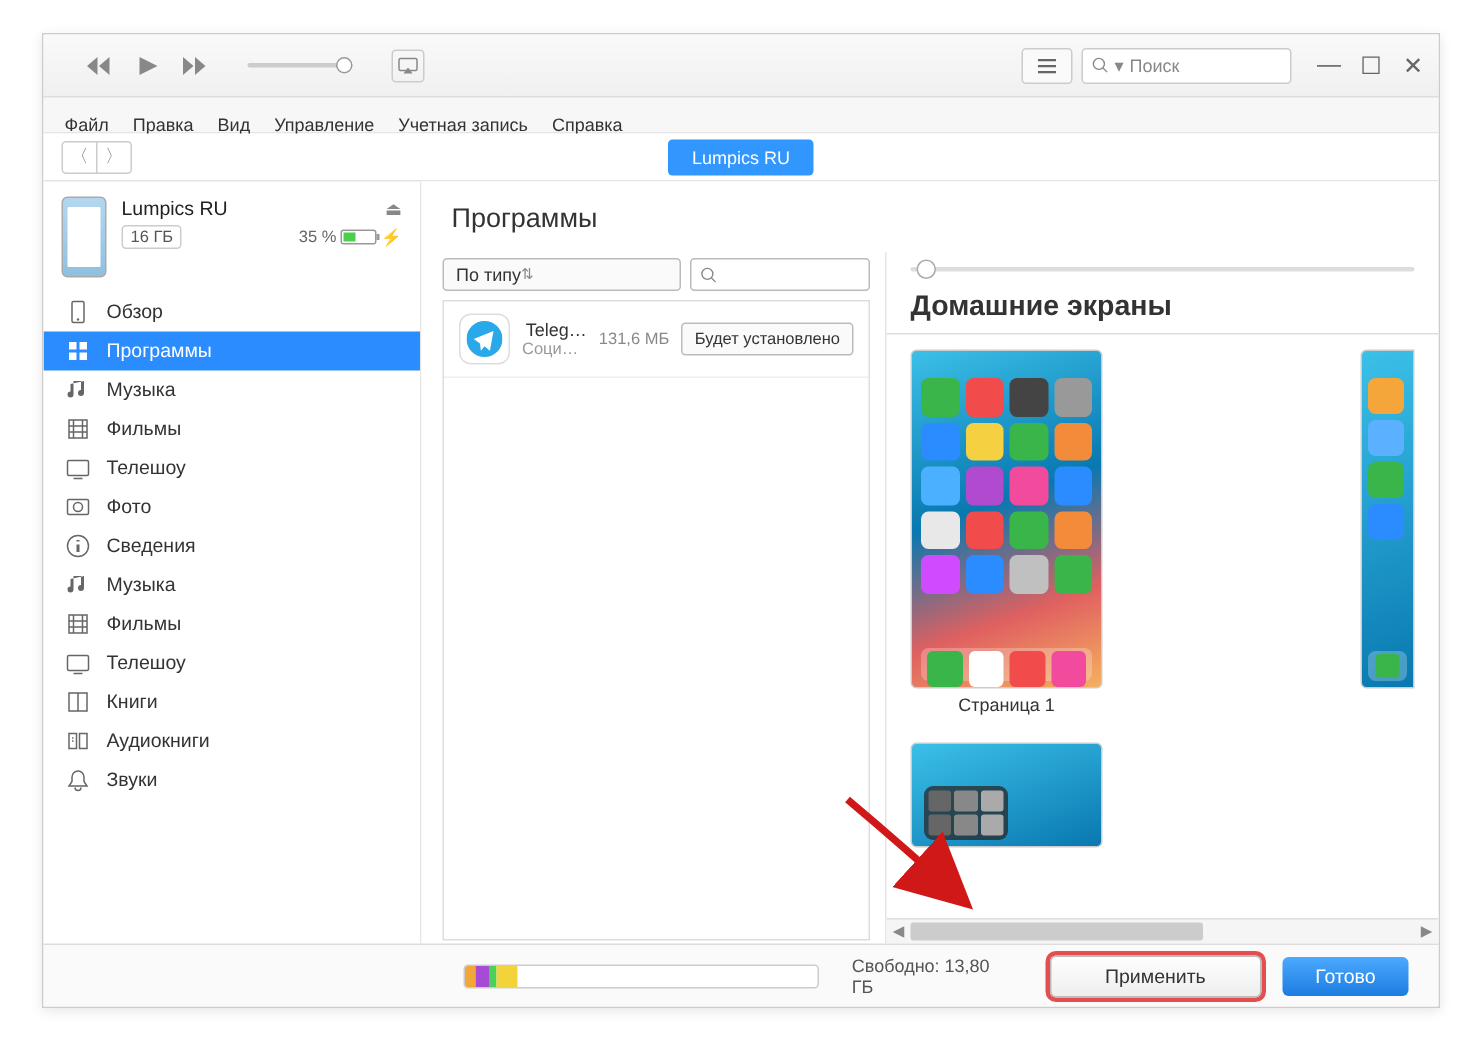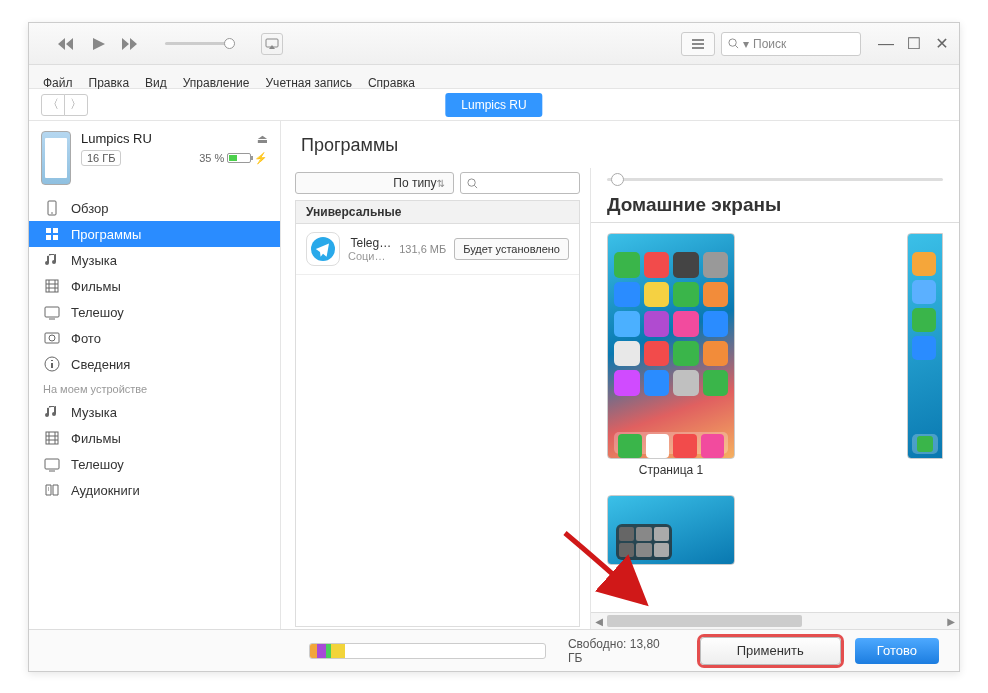--- a/index.html
+++ b/index.html
@@ -37,31 +37,31 @@
 .device-info { flex: 1; }
 .device-name { font-size: 13px; color: #222; margin-bottom: 4px; display: flex; align-items: center; justify-content: space-between; }
 .eject { color: #888; font-size: 12px; }
 .device-meta { display: flex; align-items: center; gap: 10px; font-size: 11px; }
 .cap-badge { border: 1px solid #ccc; border-radius: 3px; padding: 1px 5px; color: #555; }
 .batt { display: flex; align-items: center; gap: 3px; color: #666; margin-left: auto; }
 .batt-icon { width: 24px; height: 10px; border: 1px solid #999; border-radius: 2px; position: relative; }
 .batt-icon::after { content: ""; position: absolute; right: -3px; top: 2px; width: 2px; height: 4px; background: #999; }
 .batt-fill { position: absolute; left: 1px; top: 1px; bottom: 1px; width: 35%; background: #4cd04c; }
 .section-label { font-size: 11px; color: #999; padding: 6px 14px 4px; }
-.side-item { display: flex; align-items: center; gap: 10px; padding: 5px 14px; font-size: 13px; color: #333; cursor: pointer; }
+.side-item { display: flex; align-items: flex-start; gap: 10px; padding: 5px 14px; font-size: 13px; color: #333; cursor: pointer; }
 .side-item.active { background: #2a8cff; color: #fff; }
 .side-icon { width: 18px; height: 16px; display: flex; align-items: center; justify-content: center; color: #666; }
 .side-item.active .side-icon { color: #fff; }
 
 .content { flex: 1; display: flex; flex-direction: column; background: #fff; position: relative; }
 .content-header { font-size: 18px; color: #333; padding: 14px 20px 12px; }
 .content-body { flex: 1; display: flex; overflow: hidden; }
 .apps-pane { width: 310px; display: flex; flex-direction: column; border-right: 1px solid #e5e5e5; padding-left: 14px; }
 .apps-toolbar { display: flex; gap: 6px; padding: 4px 10px 6px 0; }
-.sort-select { flex: 1; height: 22px; border: 1px solid #bbb; border-radius: 3px; background: #fafafa; font-size: 12px; padding: 0 8px; display: flex; align-items: center; justify-content: flex-end; color: #333; }
+.sort-select { flex: 1; height: 22px; border: 1px solid #bbb; border-radius: 3px; background: #fafafa; font-size: 12px; padding: 0 8px; display: flex; align-items: center; justify-content: flex-start; color: #333; }
 .app-search { width: 120px; height: 22px; border: 1px solid #bbb; border-radius: 3px; display: flex; align-items: center; padding: 0 6px; color: #888; font-size: 12px; }
 .apps-list { border: 1px solid #ddd; flex: 1; margin: 0 10px 2px 0; background: #fff; overflow: hidden; }
 .group-header { background: #f2f2f2; border-bottom: 1px solid #ddd; padding: 4px 10px; font-size: 12px; font-weight: 600; color: #333; }
 .app-row { display: flex; align-items: center; gap: 8px; padding: 8px 10px; border-bottom: 1px solid #eee; }
 .app-icon { width: 34px; height: 34px; border-radius: 8px; background: #fff; border: 1px solid #ddd; display: flex; align-items: center; justify-content: center; }
 .app-icon svg { width: 24px; height: 24px; }
 .app-info { flex: 1; font-size: 12px; min-width: 0; }
 .app-name { color: #333; white-space: nowrap; overflow: hidden; text-overflow: ellipsis; text-align: right; }
 .app-cat { color: #999; font-size: 11px; }
 .app-size { font-size: 11px; color: #888; }
@@ -247,21 +247,20 @@
           <div class="side-item">
             <span class="side-icon">
               <svg width="18" height="18" viewBox="0 0 18 18">
                 <circle cx="9" cy="9" r="7" fill="none" stroke="currentColor"></circle>
                 <path stroke="currentColor" stroke-width="2" d="M9 8v5M9 5v1"></path>
               </svg>
             </span>
             <span>Сведения</span>
           </div>
         </div>
-      <div class="section-label">На моем устройстве</div>
       <div id="ondevice-list">
           <div class="side-item">
             <span class="side-icon">
               <svg width="18" height="18" viewBox="0 0 18 18">
                 <path fill="currentColor" d="M6 3v9a2 2 0 11-2-2V5l9-2v8a2 2 0 11-2-2V3z"></path>
               </svg>
             </span>
             <span>Музыка</span>
           </div>
           <div class="side-item">
@@ -278,25 +277,41 @@
               <svg width="18" height="18" viewBox="0 0 18 18">
                 <rect x="2" y="4" width="14" height="10" rx="1" fill="none" stroke="currentColor"></rect>
                 <path stroke="currentColor" d="M6 16h6"></path>
               </svg>
             </span>
             <span>Телешоу</span>
           </div>
           <div class="side-item">
             <span class="side-icon">
               <svg width="18" height="18" viewBox="0 0 18 18">
+                <path fill="none" stroke="currentColor" d="M3 3h6v12H3zM9 3h6v12H9z"></path>
+              </svg>
+            </span>
+            <span>Книги</span>
+          </div>
+          <div class="side-item">
+            <span class="side-icon">
+              <svg width="18" height="18" viewBox="0 0 18 18">
                 <path fill="none" stroke="currentColor" d="M3 4h5v10H3zM10 4h5v10h-5z"></path>
                 <path stroke="currentColor" d="M5 7h1M5 9h1"></path>
               </svg>
             </span>
             <span>Аудиокниги</span>
+          </div>
+          <div class="side-item">
+            <span class="side-icon">
+              <svg width="18" height="18" viewBox="0 0 18 18">
+                <path fill="none" stroke="currentColor" d="M9 3a4 4 0 014 4v3l2 3H3l2-3V7a4 4 0 014-4zM7 14a2 2 0 004 0"></path>
+              </svg>
+            </span>
+            <span>Звуки</span>
           </div>
         </div>
     </div>
 
     <div class="content">
       <div class="content-header">Программы</div>
       <div class="content-body">
 
         <div class="apps-pane">
           <div class="apps-toolbar">
@@ -305,21 +320,20 @@
               <span style="color:#888;font-size:10px">⇅</span>
             </div>
             <div class="app-search">
               <svg width="11" height="11" viewBox="0 0 12 12">
                   <circle cx="5" cy="5" r="4" fill="none" stroke="currentColor"></circle>
                   <path stroke="currentColor" d="M8 8l3 3"></path>
                 </svg>
             </div>
           </div>
           <div class="apps-list">
-            <div class="group-header">Универсальные</div>
             <div class="app-row">
               <div class="app-icon">
                 <svg viewBox="0 0 40 40">
                     <circle cx="20" cy="20" r="20" fill="#29a9ea"></circle>
                     <path fill="#fff" d="M8 20l22-9-4 22-6-5-4 5-1-8z"></path>
                   </svg>
               </div>
               <div class="app-info">
                 <div class="app-name">Teleg…</div>
                 <div class="app-cat">Соци…</div>

